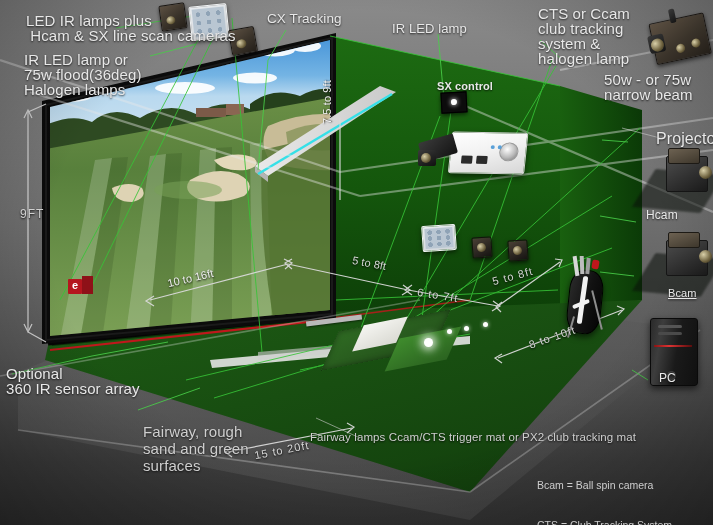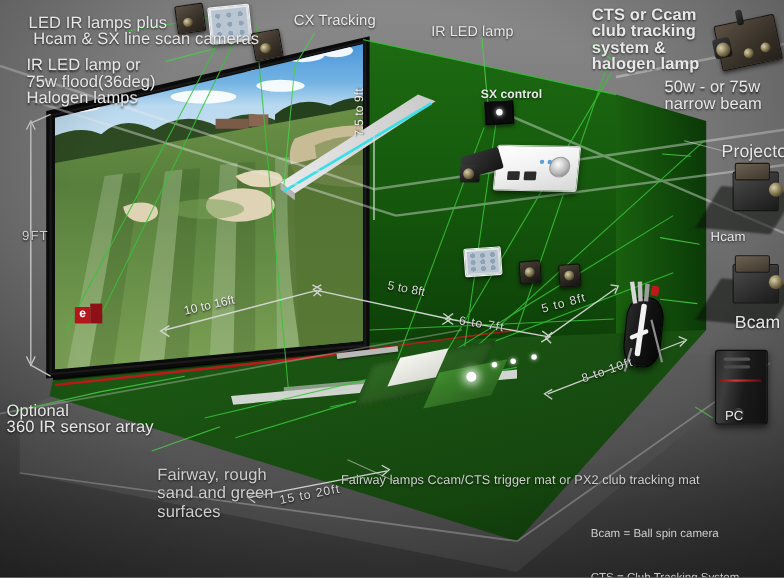--- a/index.html
+++ b/index.html
@@ -393,33 +393,33 @@
   <div class="lbl" style="left:24px;top:52px;">IR LED lamp or
 75w flood(36deg)
 Halogen lamps</div>
 
   <div class="lbl" style="left:267px;top:11px;font-size:13.5px;">CX Tracking</div>
 
   <div class="lbl" style="left:392px;top:21px;font-size:13px;">IR LED lamp</div>
 
   <div class="lbl bold" style="left:437px;top:79px;font-size:11px;">SX control</div>
 
-  <div class="lbl" style="left:538px;top:6px;font-weight:bold;">CTS or Ccam
+  <div class="lbl" style="left:538px;top:6px;">CTS or Ccam
 club tracking
 system &amp;
 halogen lamp</div>
 
   <div class="lbl" style="left:604px;top:72px;">50w - or 75w
 narrow beam</div>
 
   <div class="lbl" style="left:656px;top:131px;font-size:16px;">Projector</div>
 
   <div class="lbl" style="left:646px;top:208px;font-size:12px;">Hcam</div>
 
-  <div class="lbl" style="left:668px;top:286px;font-size:16px;">Bcam</div>
+  <div class="lbl" style="left:668px;top:286px;font-size:11px;text-decoration:underline;">Bcam</div>
 
   <div class="lbl" style="left:659px;top:371px;font-size:12px;">PC</div>
 
   <div class="lbl" style="left:6px;top:366px;">Optional
 360 IR sensor array</div>
 
 
   <div class="lbl dark" style="left:143px;top:423px;line-height:17px;">Fairway, rough
 sand and green
 surfaces</div>

